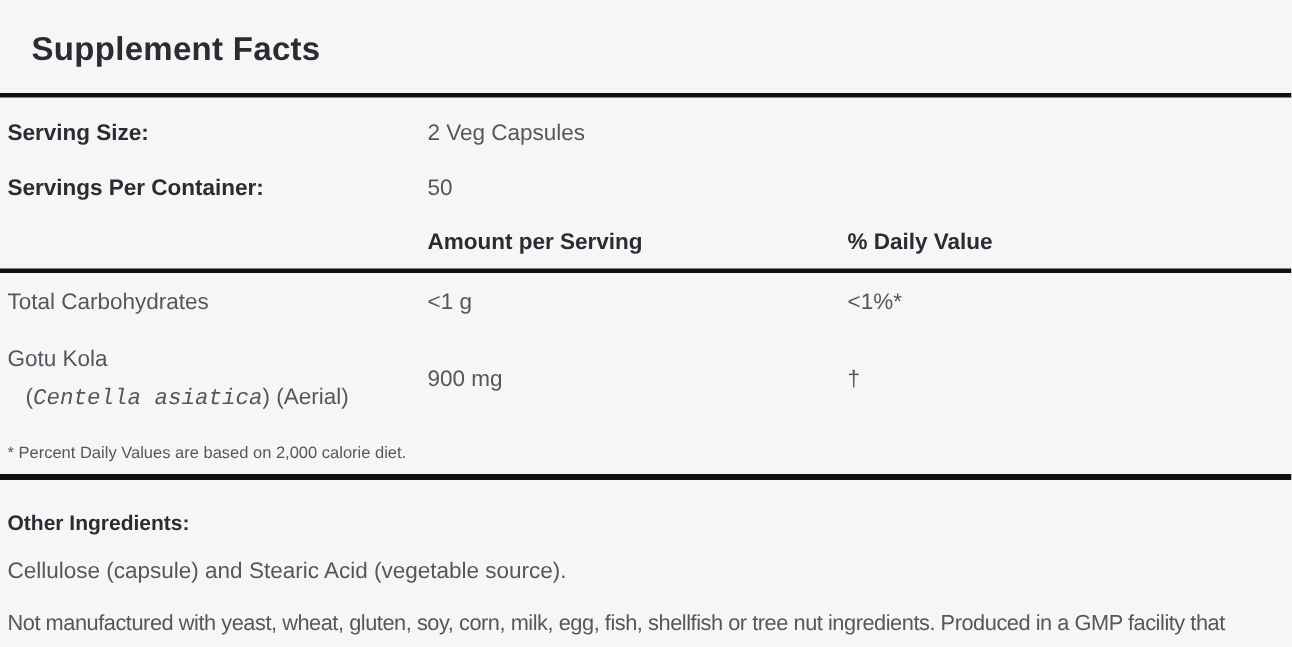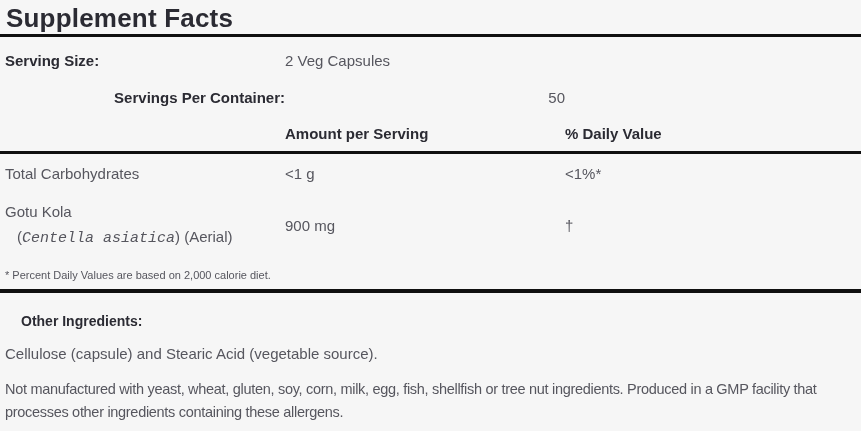--- a/index.html
+++ b/index.html
@@ -11,23 +11,23 @@
     height: 431px;
     overflow: hidden;
     background: #f6f6f6;
     font-family: "Liberation Sans", "DejaVu Sans", sans-serif;
     font-size: 15px;
     color: #56565e;
   }
   .pad { padding-left: 5px; padding-right: 8px; }
 
   .title {
-    margin: 1px;
+    margin: 16px;
     padding: 4px 0 0 5px;
-    font-size: 26px;
+    font-size: 22px;
     font-weight: bold;
     color: #2b2b33;
     line-height: 26px;
     letter-spacing: 0.2px;
   }
   .rule {
     width: 861px;
     background: #101010;
     border: none;
     margin: 0;
@@ -44,42 +44,42 @@
   .c1 { width: 280px; flex: 0 0 280px; }
   .c2 { width: 280px; flex: 0 0 280px; }
   .c3 { flex: 1 1 auto; }
 
   .bold-dark {
     font-weight: bold;
     color: #2b2b33;
   }
 
   .serving-row-1 { margin-top: 15px; }
-  .serving-row-2 { margin-top: 19px; text-align: right; }
+  .serving-row-2 { margin-top: 19px; }
   .header-row    { margin-top: 18px; }
   .carb-row      { margin-top: 11px; }
   .gotu-row      { margin-top: 20px; align-items: center; }
 
   .gotu-sub {
     display: block;
     margin-top: 7px;
     padding-left: 12px;
   }
   .latin { font-style: italic; font-family: Liberation Mono, monospace; }
 
   .footnote {
     margin: 0;
     font-size: 11px;
     line-height: 16px;
   }
   .footnote.f1 { margin-top: 19px; }
   .footnote.f2 { margin-top: 11px; }
 
   .oi-heading {
-    margin: 20px 0 0 16px;
+    margin: 20px 0 0 0;
     font-size: 14px;
     line-height: 17px;
     font-weight: bold;
     color: #2b2b33;
   }
   .oi-line {
     margin: 15px 0 0 0;
     line-height: 18px;
   }
   .oi-para {

